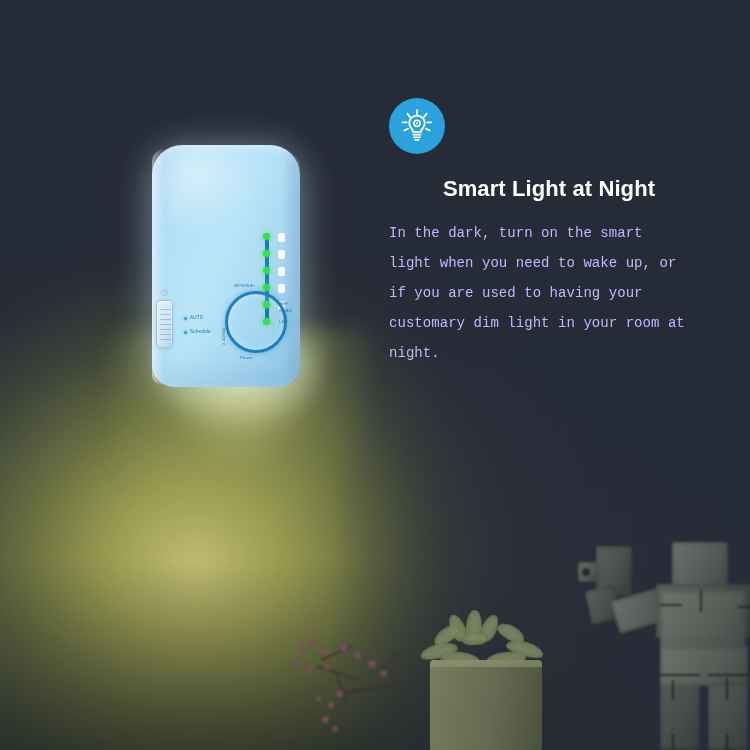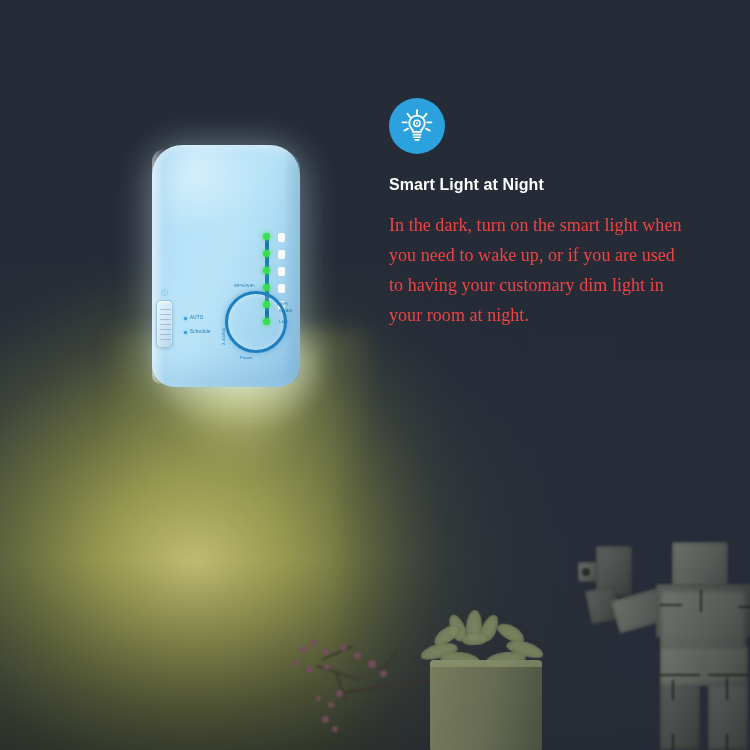--- a/index.html
+++ b/index.html
@@ -211,33 +211,34 @@
   #panel { position:absolute; left:389px; top:98px; width:320px; }
 
   .bulb-badge {
     width:56px; height:56px; border-radius:50%;
     background:#2ba2dd;
     display:flex; align-items:center; justify-content:center;
     margin-bottom:22px;
   }
   .headline {
     color:#ffffff;
-    font-size:16px;
+    font-size:22px;
     font-weight:bold;
     letter-spacing:0.1px;
     margin-bottom:16px;
     font-family:"Liberation Sans", sans-serif;
+    text-align:center;
   }
   .body-copy {
-    color:#ef4444;
-    font-size:18px;
+    color:#c4b5fd;
+    font-size:14px;
     line-height:30px;
     letter-spacing:0.05px;
     max-width:300px;
-    font-family:Liberation Serif, serif;
+    font-family:Liberation Mono, monospace;
   }
 
   
   .prop { position:absolute; }
 
   
   #pot {
     left:430px; top:660px;
     width:112px; height:95px;
     background:linear-gradient(100deg, rgba(126,132,98,0.92), rgba(106,112,84,0.92) 55%, rgba(78,84,64,0.92));

